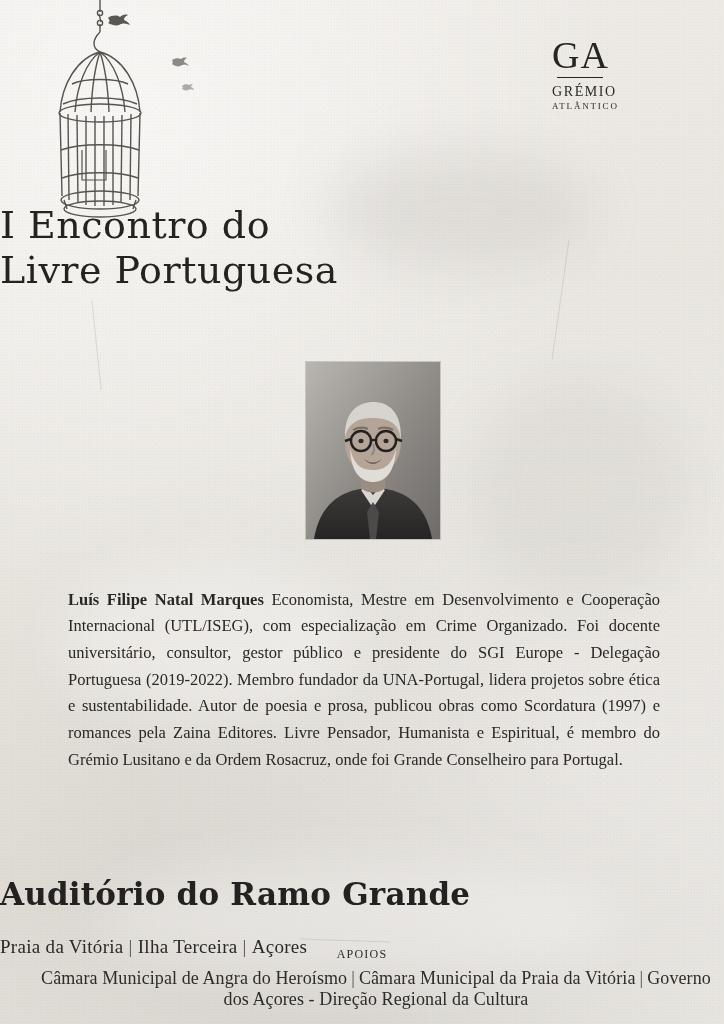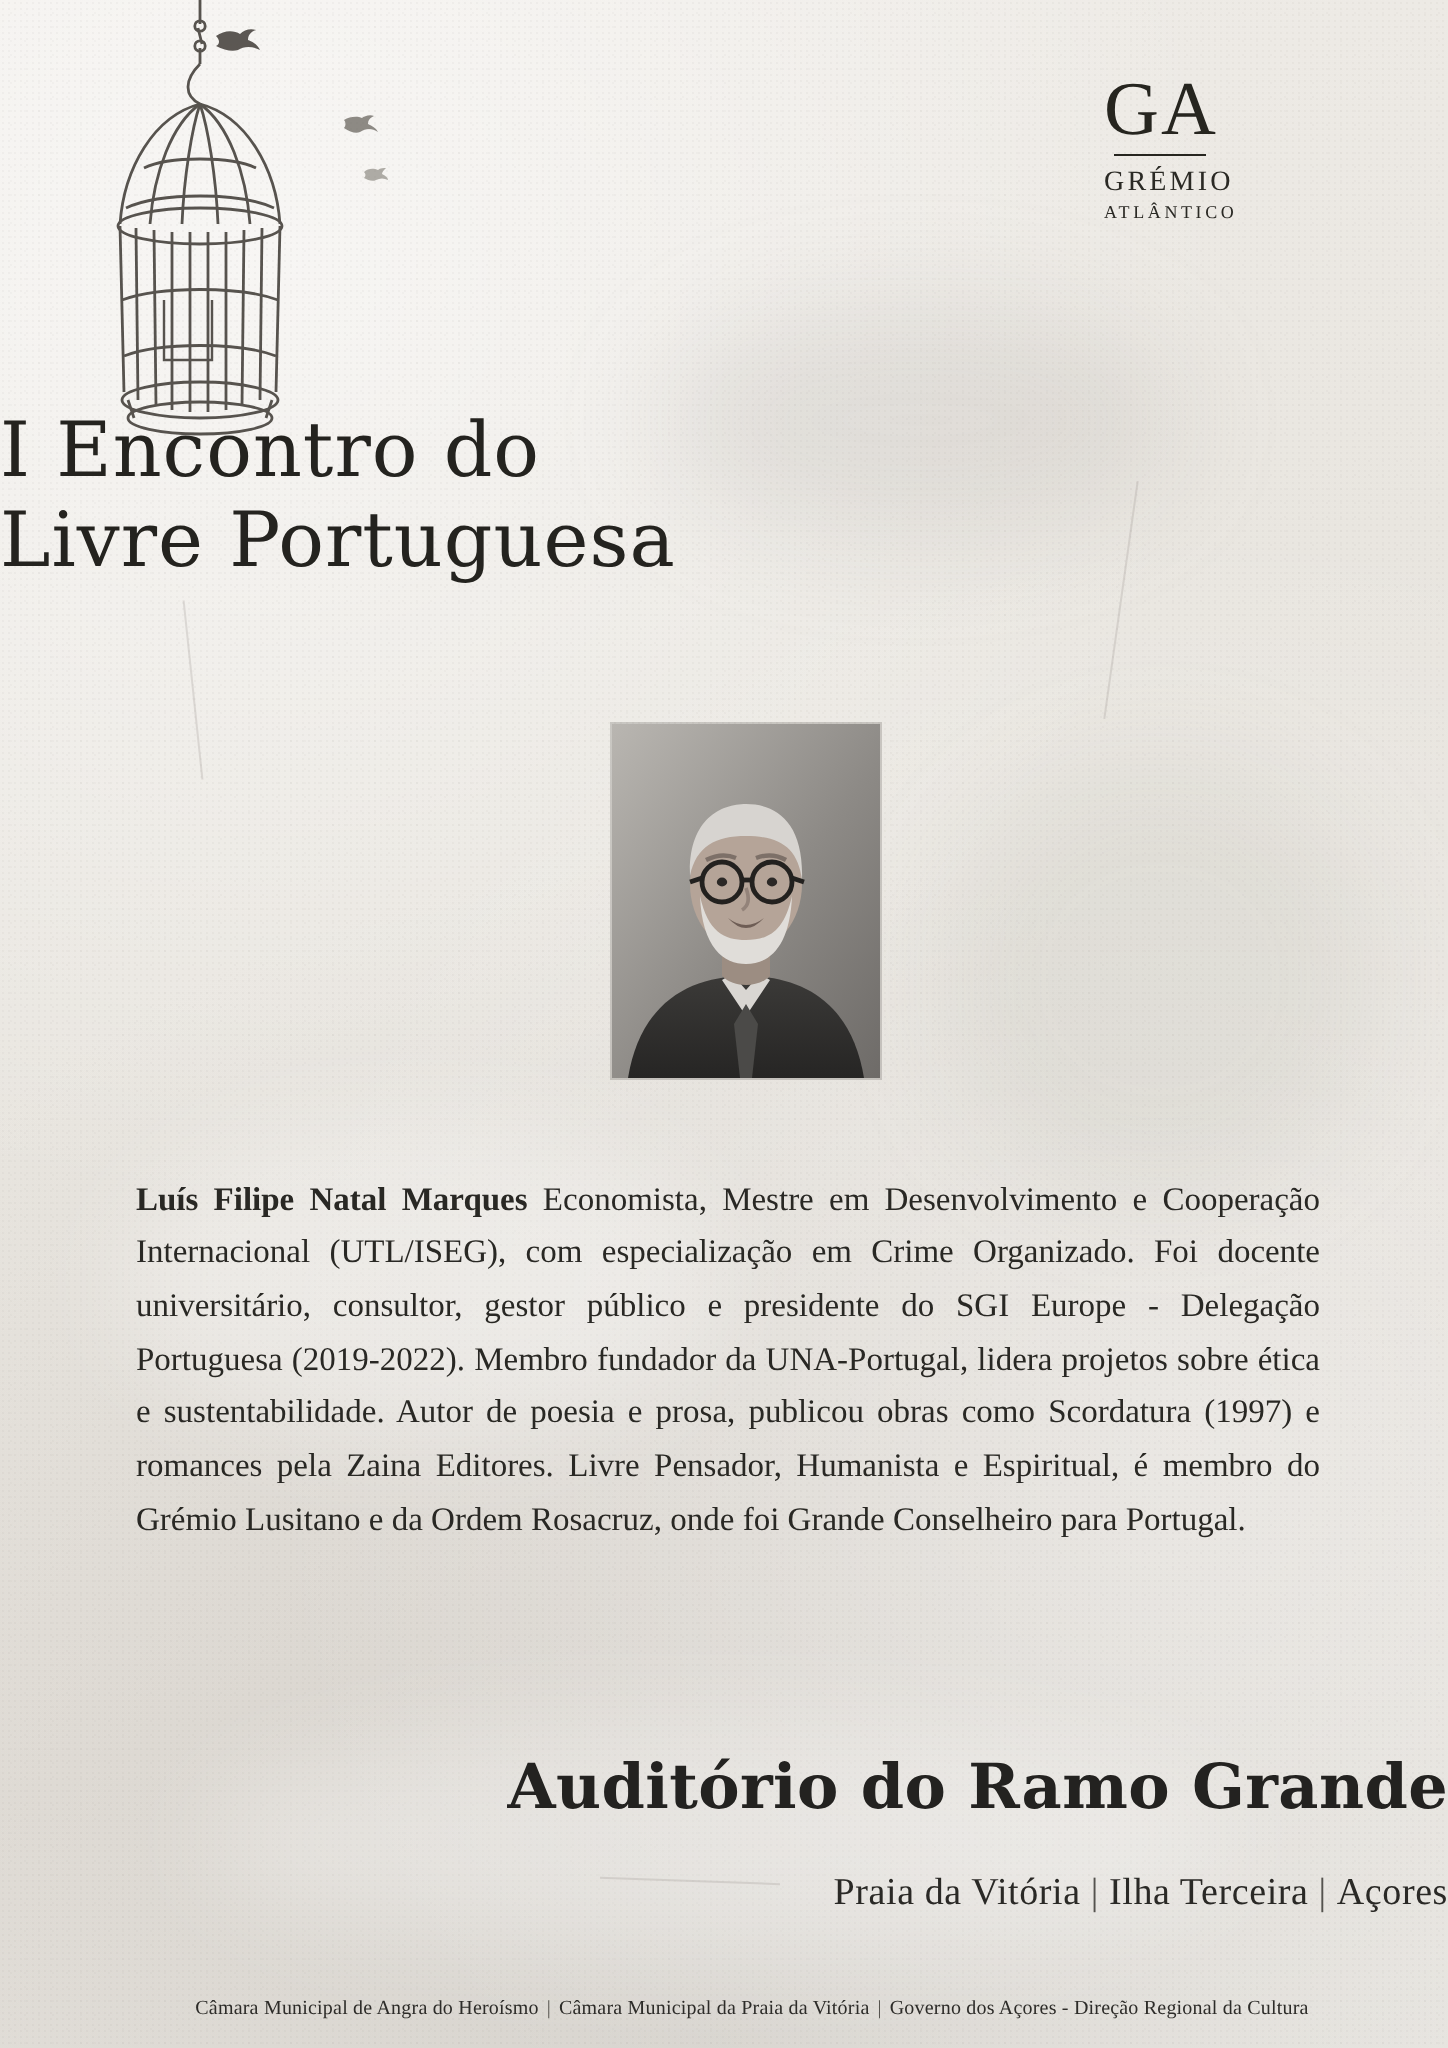--- a/index.html
+++ b/index.html
@@ -148,21 +148,21 @@
     text-align: justify;
     color: #292824;
   }
   .bio b { font-weight: 700; }
 
   
   .venue {
     position: absolute;
     left: 0; right: 0;
     top: 876px;
-    text-align: right;
+    text-align: left;
   }
   .venue .place {
     font-family: "DejaVu Serif", serif;
     font-size: 31px;
     font-weight: 700;
     letter-spacing: 0.2px;
     color: #232220;
   }
   .venue .loc {
     margin-top: 24px;
@@ -182,21 +182,21 @@
   }
   .supporters .head {
     font-family: "Liberation Serif", serif;
     font-size: 12px;
     letter-spacing: 1.2px;
     color: #2d2c29;
     margin-bottom: 6px;
   }
   .supporters .list {
     font-family: "Liberation Serif", serif;
-    font-size: 10px;
+    font-size: 18px;
     color: #2d2c29;
     letter-spacing: 0.1px;
     margin-left: 28px;
   }
   .supporters .list .sep { margin: 0 4px; color: #56544f; }
 </style>
 </head>
 <body>
 
 <div class="poster">
@@ -328,17 +328,18 @@
   </p>
 
   <div class="venue">
     <div class="place">Auditório do Ramo Grande</div>
     <div class="loc">
       <span>Praia da Vitória</span><span class="sep">|</span><span>Ilha Terceira</span><span class="sep">|</span><span>Açores</span>
     </div>
   </div>
 
   <div class="supporters">
+    <div class="head">APOIOS</div>
     <div class="list">
       <span>Câmara Municipal de Angra do Heroísmo</span><span class="sep">|</span><span>Câmara Municipal da Praia da Vitória</span><span class="sep">|</span><span>Governo dos Açores - Direção Regional da Cultura</span>
     </div>
   </div>
 </div>
 
 </body></html>

